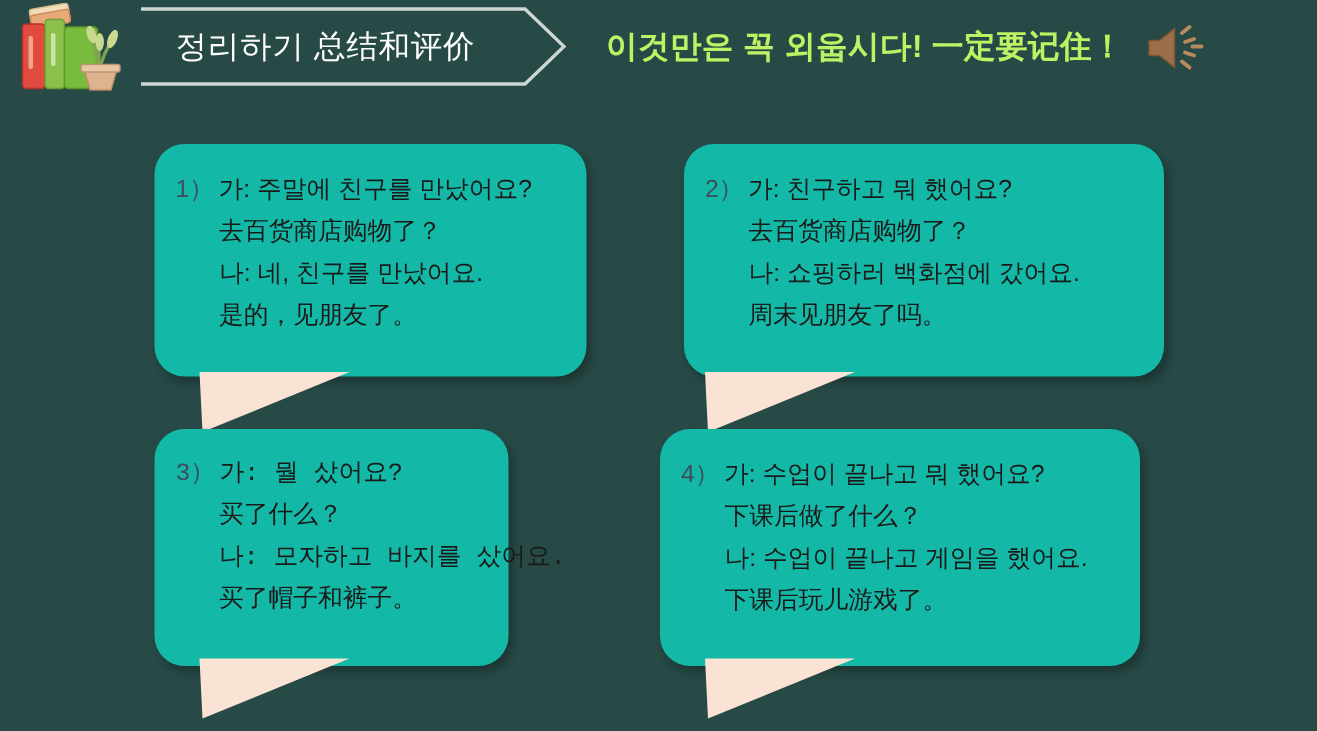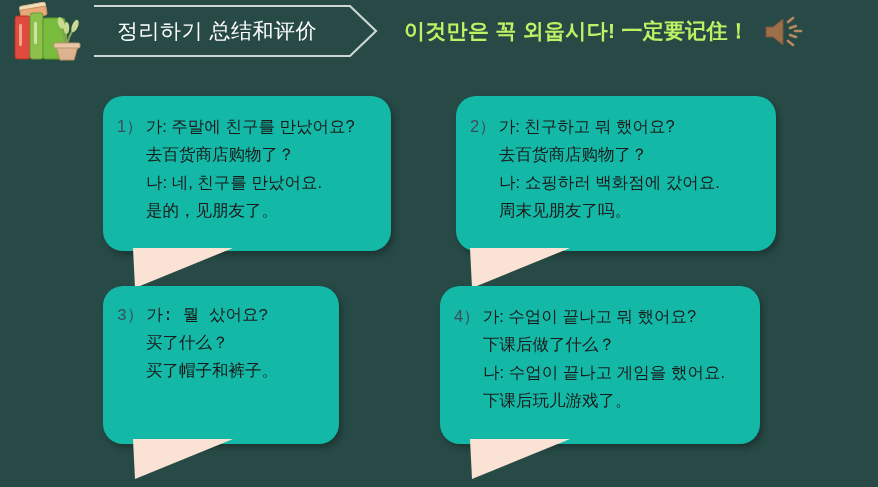--- a/index.html
+++ b/index.html
@@ -219,20 +219,21 @@
     </div>
     <svg id="tail-2" class="card-tail" viewBox="0 0 100 44">
       <path d="M0 0 L100 0 L2 40 Z" fill="#fae2d4"></path>
     </svg>
 
     <div id="card-3" class="card">
       <div class="card-line">
         <span class="num">3）</span><span>가: 뭘 샀어요?</span>
       </div>
       <div class="card-line indent">买了什么？</div>
+      <div class="card-line indent">나: 모자하고 바지를 샀어요.</div>
       <div class="card-line indent">买了帽子和裤子。</div>
     </div>
     <svg id="tail-3" class="card-tail" viewBox="0 0 100 44">
       <path d="M0 0 L100 0 L2 40 Z" fill="#fae2d4"></path>
     </svg>
 
     <div id="card-4" class="card">
       <div class="card-line">
         <span class="num">4）</span><span>가: 수업이 끝나고 뭐 했어요?</span>
       </div>

